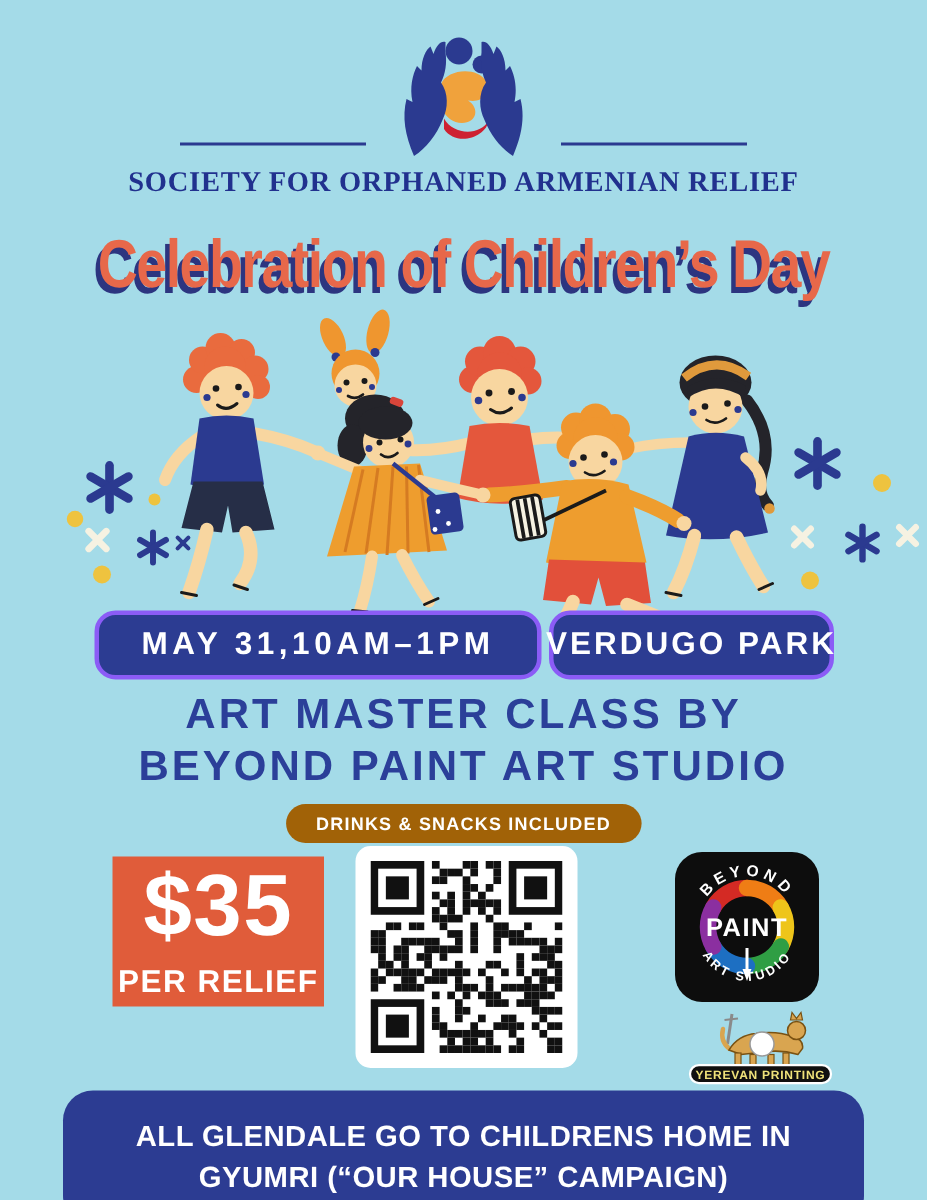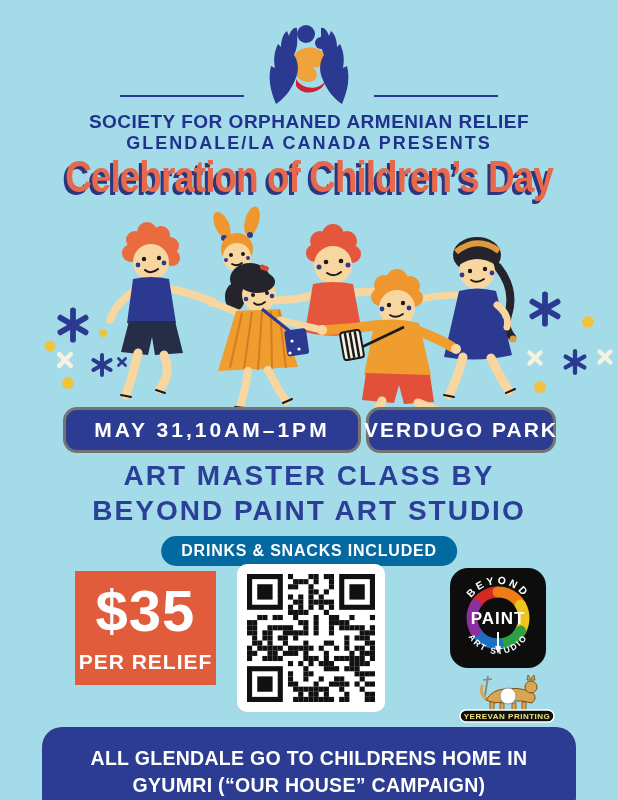--- a/index.html
+++ b/index.html
@@ -3,48 +3,48 @@
 <meta charset="utf-8">
 <style>
   html,body{margin:0;padding:0;background:#7fb9c9;}
   .poster{
     position:relative;width:618px;height:800px;margin:0 auto;
     background:#a4dbe8;overflow:hidden;
     font-family:"Liberation Sans",sans-serif;
   }
   .abs{position:absolute;}
   .center-text{width:100%;text-align:center;}
-  .org1{top:111px;font-size:19px;font-weight:700;color:#21318e;letter-spacing:.5px;}
+  .org1{top:111px;font-size:19px;font-weight:700;color:#21318e;letter-spacing:.5px;font-family:Liberation Serif, serif;}
   .org2{top:133px;font-size:18px;font-weight:700;color:#21318e;letter-spacing:2px;}
   .title{
     top:156px;font-size:37px;font-weight:700;color:#e7684a;
     letter-spacing:-1px;transform:scaleY(1.22);transform-origin:50% 50%;
     text-shadow:-3px 3px 0 #2c3580;white-space:nowrap;
   }
   .logo-line{top:95px;height:2px;background:#2b3a90;}
   .logo-line.left{left:120px;width:124px;}
   .logo-line.right{left:374px;width:124px;}
   .badge{
-    top:407px;height:46px;background:#2c3c92;border:3px solid #737373;
+    top:407px;height:46px;background:#2c3c92;border:3px solid #8b5cf6;
     border-radius:14px;box-sizing:border-box;display:flex;align-items:center;
     justify-content:center;color:#fff;font-weight:700;font-size:21px;letter-spacing:3px;
     white-space:nowrap;
   }
   .badge.date{left:63px;width:298px;}
   .badge.loc{left:366px;width:190px;letter-spacing:2px;align-items:center;}
   .classline{color:#2b3f99;font-weight:700;font-size:28px;letter-spacing:2px;white-space:nowrap;}
   .class1{top:460px;}
   .class2{top:495px;}
   .pill{
     top:536px;left:50%;transform:translateX(-50%);
-    background:#0369a1;color:#fff;font-weight:700;font-size:16px;letter-spacing:.8px;
+    background:#a16207;color:#fff;font-weight:700;font-size:12px;letter-spacing:.8px;
     padding:6px 20px;border-radius:15px;white-space:nowrap;
   }
   .pricebox{
-    left:75px;top:571px;width:141px;height:114px;background:#e05c3a;
+    left:75px;top:571px;width:141px;height:100px;background:#e05c3a;
     display:flex;flex-direction:column;align-items:center;justify-content:center;
     color:#fff;font-weight:700;
   }
   .price{font-size:58px;line-height:58px;letter-spacing:1px;}
   .priceunit{font-size:21px;letter-spacing:1px;margin-top:10px;}
   .qrbox{
     left:237px;top:564px;width:148px;height:148px;background:#fff;border-radius:10px;
   }
   .qrbox svg{position:absolute;left:10px;top:10px;}
   .bplogo{left:450px;top:568px;width:96px;height:100px;}
@@ -73,21 +73,20 @@
     <path d="M48,34 C52,24 72,22 78,32 C82,39 76,47 66,45 C74,50 72,60 62,60
              C50,60 44,45 48,34 Z" fill="#f0a23c"></path>
     <path d="M50,57 C56,68 74,69 80,58 C78,70 58,76 50,64 Z" fill="#ce2132"></path>
     <use href="#hand" fill="#2b3a90"></use>
     <use href="#hand" fill="#2b3a90" transform="translate(126,0) scale(-1,1)"></use>
   </svg>
   <div class="abs logo-line left"></div>
   <div class="abs logo-line right"></div>
 
   <div class="abs center-text org1">SOCIETY FOR ORPHANED ARMENIAN RELIEF</div>
-  <div class="abs center-text org2">GLENDALE/LA CANADA PRESENTS</div>
   <div class="abs center-text title">Celebration of Children’s Day</div>
 
   <svg class="abs illu" width="618" height="210" viewBox="0 0 618 210">
     <defs>
       <g id="ast" stroke="currentColor" stroke-width="5.5" stroke-linecap="round">
         <line x1="0" y1="-14" x2="0" y2="14"></line>
         <line x1="-12" y1="-7" x2="12" y2="7"></line>
         <line x1="-12" y1="7" x2="12" y2="-7"></line>
       </g>
       <g id="wx" stroke="currentColor" stroke-width="5" stroke-linecap="round">

